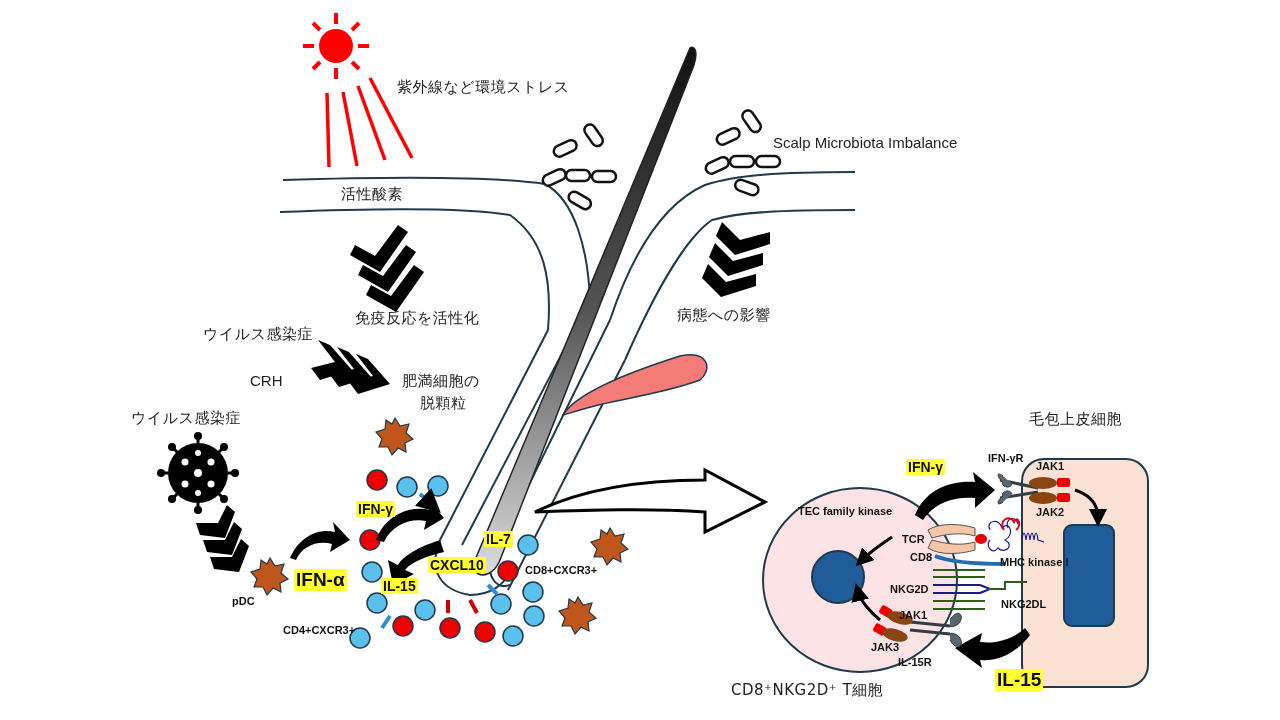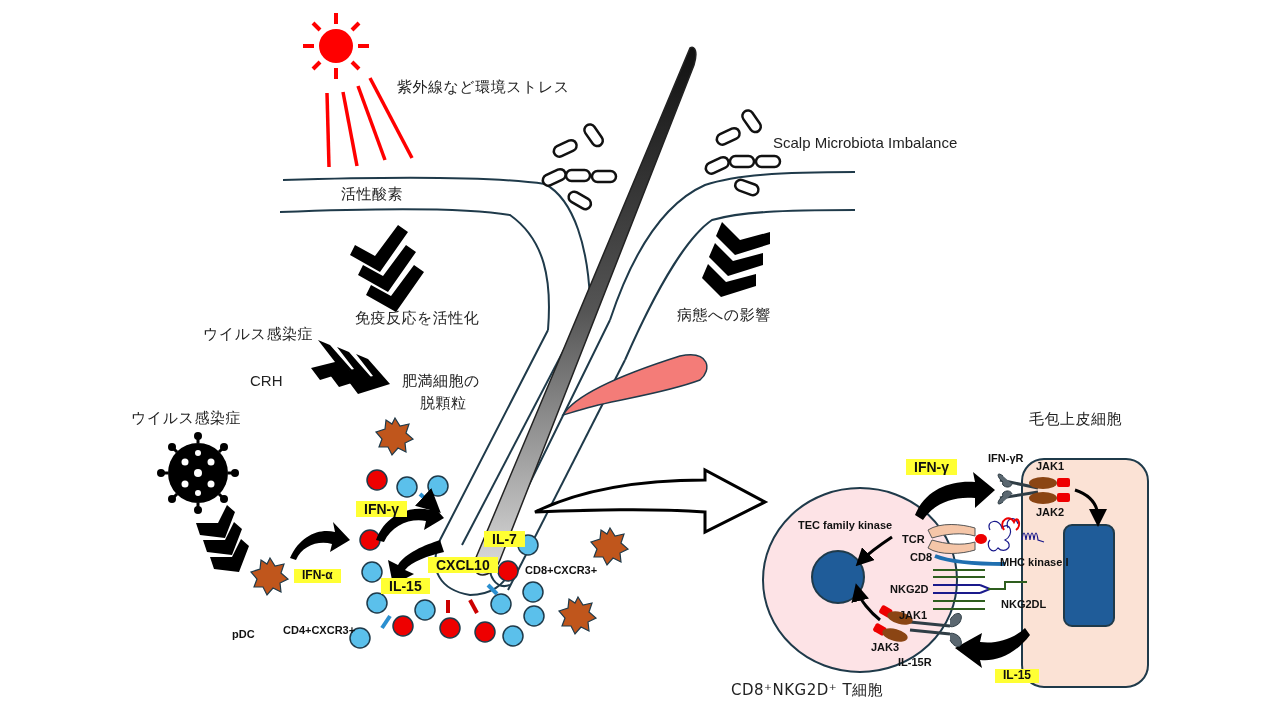--- a/index.html
+++ b/index.html
@@ -5,22 +5,22 @@
   html, body { margin:0; padding:0; background:#ffffff; }
   body { width:1280px; height:720px; position:relative; overflow:hidden;
          font-family:"DejaVu Sans", "Liberation Sans", sans-serif; }
   #stage { position:absolute; left:0; top:0; width:1280px; height:692px; }
   .lbl { position:absolute; white-space:nowrap; color:#222; }
   .jp { font-size:15px; letter-spacing:0.5px; }
   .en { font-family:"Liberation Sans", sans-serif; font-size:15px; }
   .small { font-family:"Liberation Sans", sans-serif; font-size:11px; color:#111;font-weight:bold; }
   .bold-s { font-family:"Liberation Sans", sans-serif; font-size:11px; font-weight:bold; color:#111; }
   .cyt { position:absolute; background:#ffff33; font-family:"Liberation Sans", sans-serif;
-         font-weight:bold; color:#111; padding:0 8px; line-height:1.15; }
-  .cyt.lg { font-size:12px; }
+         font-weight:bold; color:#111; padding:0 2px; line-height:1.15; }
+  .cyt.lg { font-size:19px; }
   .cyt.md { font-size:14px; }
 </style>
 </head>
 <body>
 
 <div id="stage">
 <svg width="1280" height="720" viewBox="0 0 1280 720" style="position:absolute;left:0;top:0">
   <defs>
     <linearGradient id="hairGrad" x1="0" y1="0" x2="0" y2="1">
       <stop offset="0" stop-color="#111"></stop>
@@ -253,35 +253,35 @@
 <div class="lbl jp" style="left:397px;top:78px">紫外線など環境ストレス</div>
 <div class="lbl jp" style="left:341px;top:185px">活性酸素</div>
 <div class="lbl en" style="left:773px;top:134px">Scalp Microbiota Imbalance</div>
 <div class="lbl jp" style="left:355px;top:309px">免疫反応を活性化</div>
 <div class="lbl jp" style="left:677px;top:306px">病態への影響</div>
 <div class="lbl jp" style="left:203px;top:325px">ウイルス感染症</div>
 <div class="lbl en" style="left:250px;top:372px">CRH</div>
 <div class="lbl jp" style="left:402px;top:372px">肥満細胞の</div>
 <div class="lbl jp" style="left:420px;top:394px">脱顆粒</div>
 <div class="lbl jp" style="left:131px;top:409px">ウイルス感染症</div>
-<div class="lbl small" style="left:232px;top:628px">pDC</div>
+<div class="lbl small" style="left:232px;top:595px">pDC</div>
 <div class="lbl small" style="left:283px;top:624px">CD4+CXCR3+</div>
 <div class="lbl small" style="left:525px;top:564px">CD8+CXCR3+</div>
 <div class="lbl jp" style="left:1029px;top:410px">毛包上皮細胞</div>
 <div class="lbl jp" style="left:731px;top:681px">CD8⁺NKG2D⁺ T細胞</div>
 
 <div class="cyt lg" style="left:294px;top:569px">IFN-α</div>
 <div class="cyt md" style="left:356px;top:501px">IFN-γ</div>
 <div class="cyt md" style="left:381px;top:578px">IL-15</div>
 <div class="cyt md" style="left:428px;top:557px">CXCL10</div>
 <div class="cyt md" style="left:484px;top:531px">IL-7</div>
 <div class="cyt md" style="left:906px;top:459px">IFN-γ</div>
 <div class="cyt lg" style="left:995px;top:669px">IL-15</div>
 
-<div class="lbl bold-s" style="left:798px;top:519px">TEC family kinase</div>
+<div class="lbl bold-s" style="left:798px;top:505px">TEC family kinase</div>
 <div class="lbl bold-s" style="left:902px;top:533px">TCR</div>
 <div class="lbl bold-s" style="left:910px;top:551px">CD8</div>
 <div class="lbl bold-s" style="left:1000px;top:556px">MHC kinase I</div>
 <div class="lbl bold-s" style="left:890px;top:583px">NKG2D</div>
 <div class="lbl bold-s" style="left:1001px;top:598px">NKG2DL</div>
 <div class="lbl bold-s" style="left:899px;top:609px">JAK1</div>
 <div class="lbl bold-s" style="left:871px;top:641px">JAK3</div>
 <div class="lbl bold-s" style="left:898px;top:656px">IL-15R</div>
 <div class="lbl bold-s" style="left:988px;top:452px">IFN-γR</div>
 <div class="lbl bold-s" style="left:1036px;top:460px">JAK1</div>

